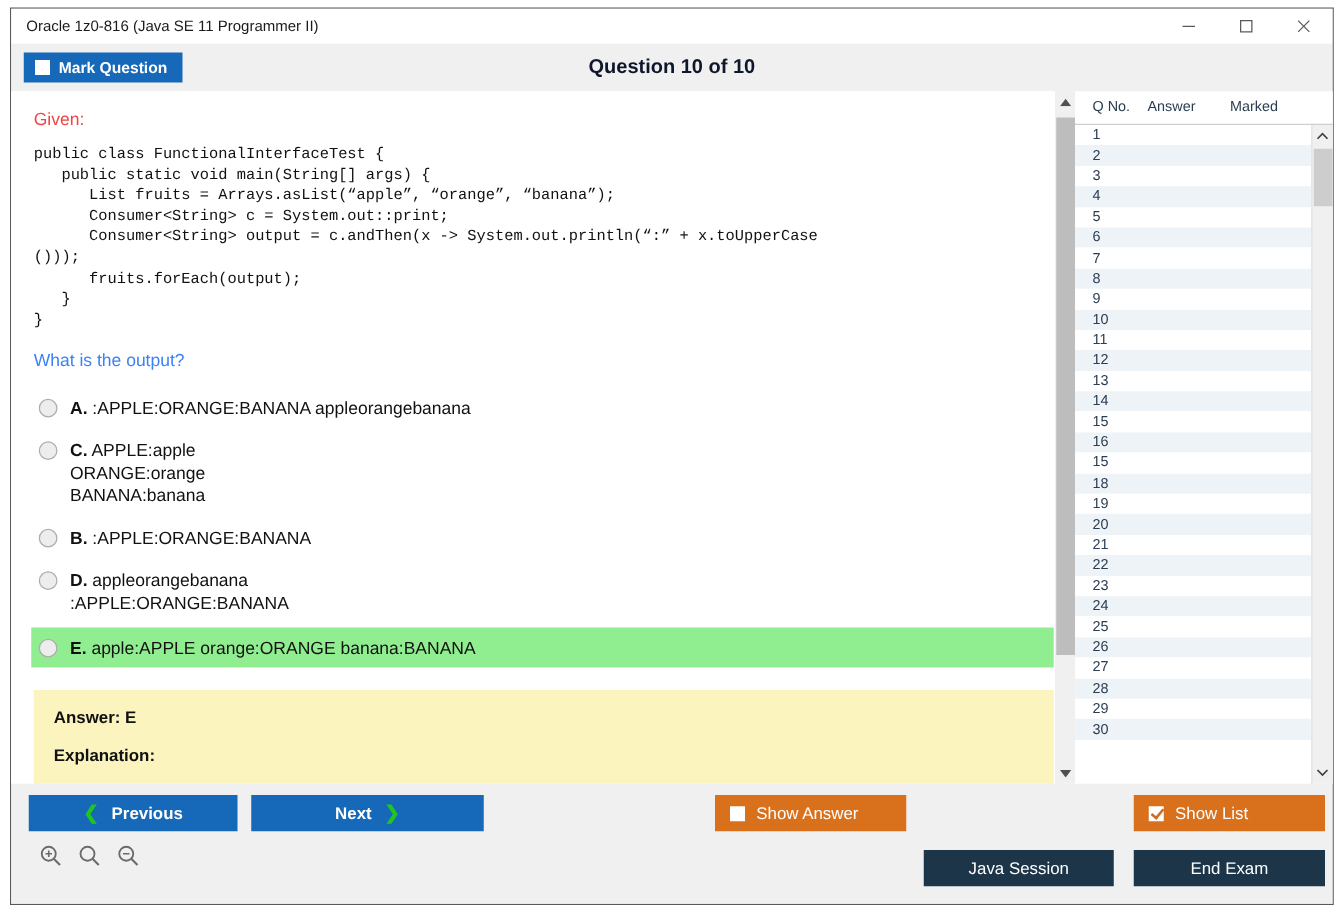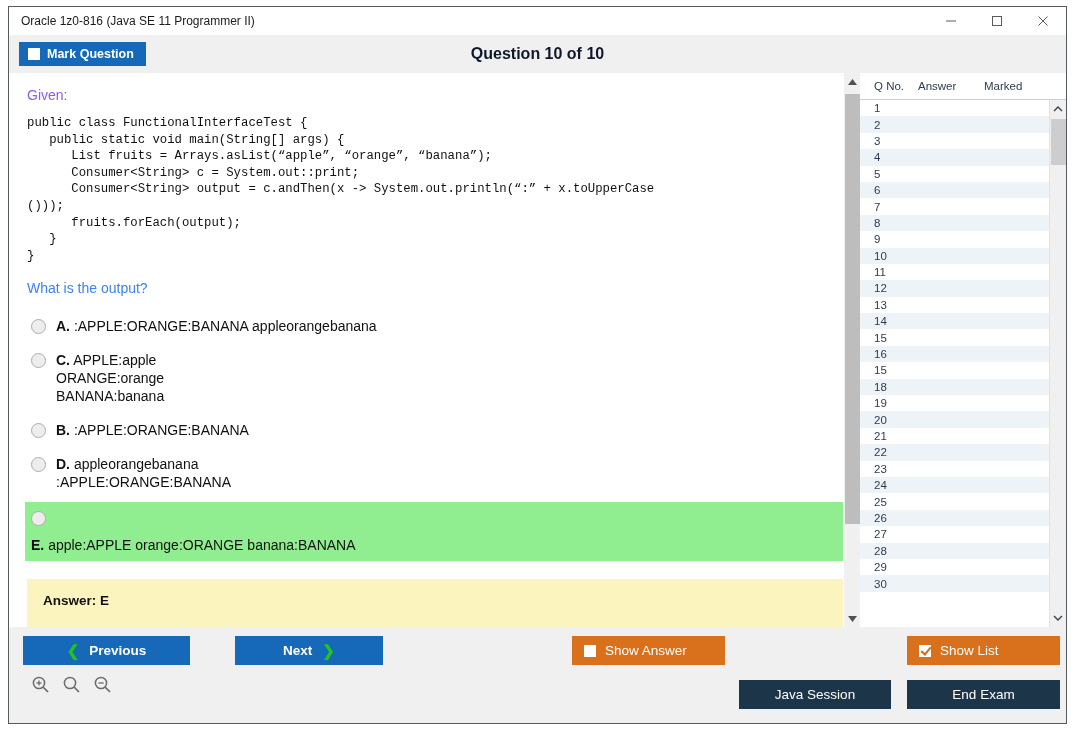--- a/index.html
+++ b/index.html
@@ -108,21 +108,21 @@
     min-width: 0;
     position: relative;
     background: #ffffff;
     overflow: hidden;
   }
   .content-inner {
     padding: 14px 0 0 18px;
   }
   .given-label {
     font-size: 14px;
-    color: #8b5cf6;
+    color: #ef4444;
     margin-bottom: 12px;
   }
   .code-block {
     font-family: "Liberation Mono", "DejaVu Sans Mono", monospace;
     font-size: 12.3px;
     line-height: 16.6px;
     color: #111111;
     white-space: pre;
     margin-bottom: 16px;
   }
@@ -139,21 +139,20 @@
     gap: 10px;
     padding: 5px 0 5px 6px;
     margin-left: -2px;
     margin-bottom: 6px;
   }
   .option-row.correct {
     background: #90ee90;
     width: 820px;
     padding-top: 7px;
     padding-bottom: 7px;
-    flex-direction: column;
   }
   .radio {
     width: 15px; height: 15px;
     border-radius: 50%;
     background: #ededed;
     border: 1px solid #adadad;
     flex: 0 0 auto;
     margin-top: 2px;
   }
   .option-text {
@@ -289,21 +288,21 @@
     display: flex;
     align-items: center;
     justify-content: center;
     position: absolute;
   }
   .btn-blue { background: #1668b8; }
   .btn-orange { background: #d9701c; font-weight: normal; font-size: 13.5px; }
   .btn-navy { background: #1d3549; font-weight: normal; font-size: 13.5px; }
 
   #btn-previous { left: 14px; top: 9px; width: 167px; height: 29px; gap: 10px; }
-  #btn-next     { left: 192px; top: 9px; width: 148px; height: 29px; gap: 10px; margin-left: 34px; }
+  #btn-next     { left: 192px; top: 9px; width: 186px; height: 29px; gap: 10px; }
   #btn-show-answer { left: 563px; top: 9px; width: 153px; height: 29px;
                      justify-content: flex-start; gap: 9px; padding-left: 12px; }
   #btn-review   { left: 730px; top: 9px; width: 152px; height: 29px;
                   justify-content: flex-start; padding-left: 12px; }
   #btn-show-list { left: 898px; top: 9px; width: 153px; height: 29px;
                    justify-content: flex-start; gap: 9px; padding-left: 12px; }
   #btn-save-session { left: 730px; top: 53px; width: 152px; height: 29px; }
   #btn-end-exam { left: 898px; top: 53px; width: 153px; height: 29px; }
 
   .chev { color: #22c51f; font-size: 15px; font-weight: bold; line-height: 1; }

